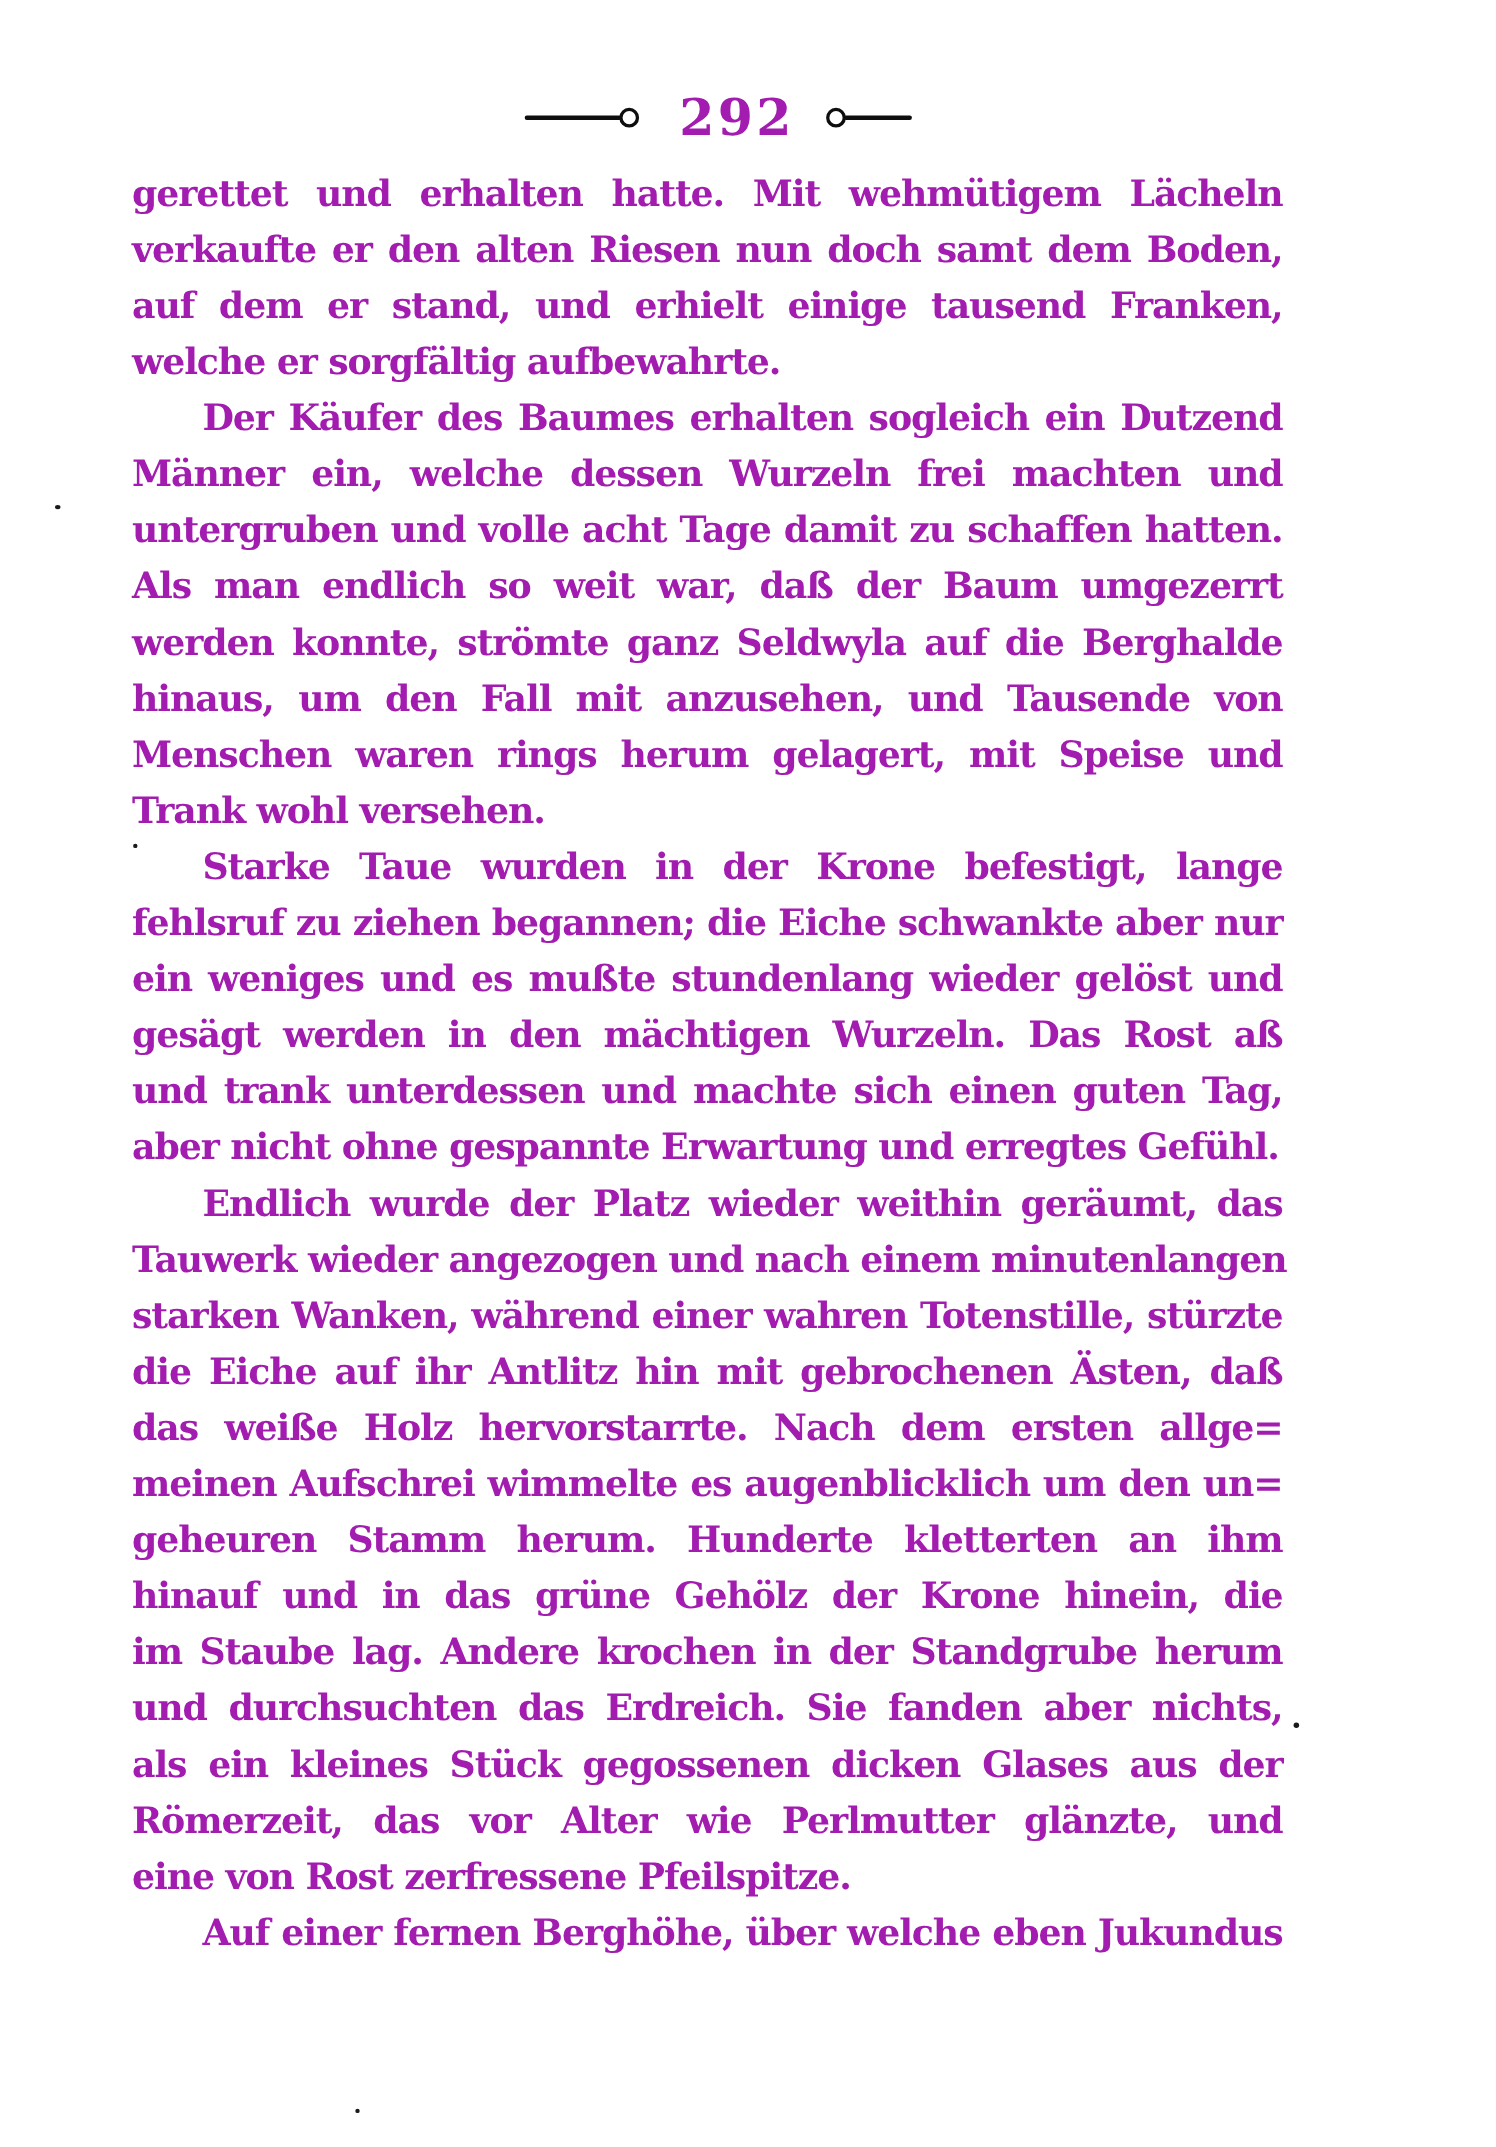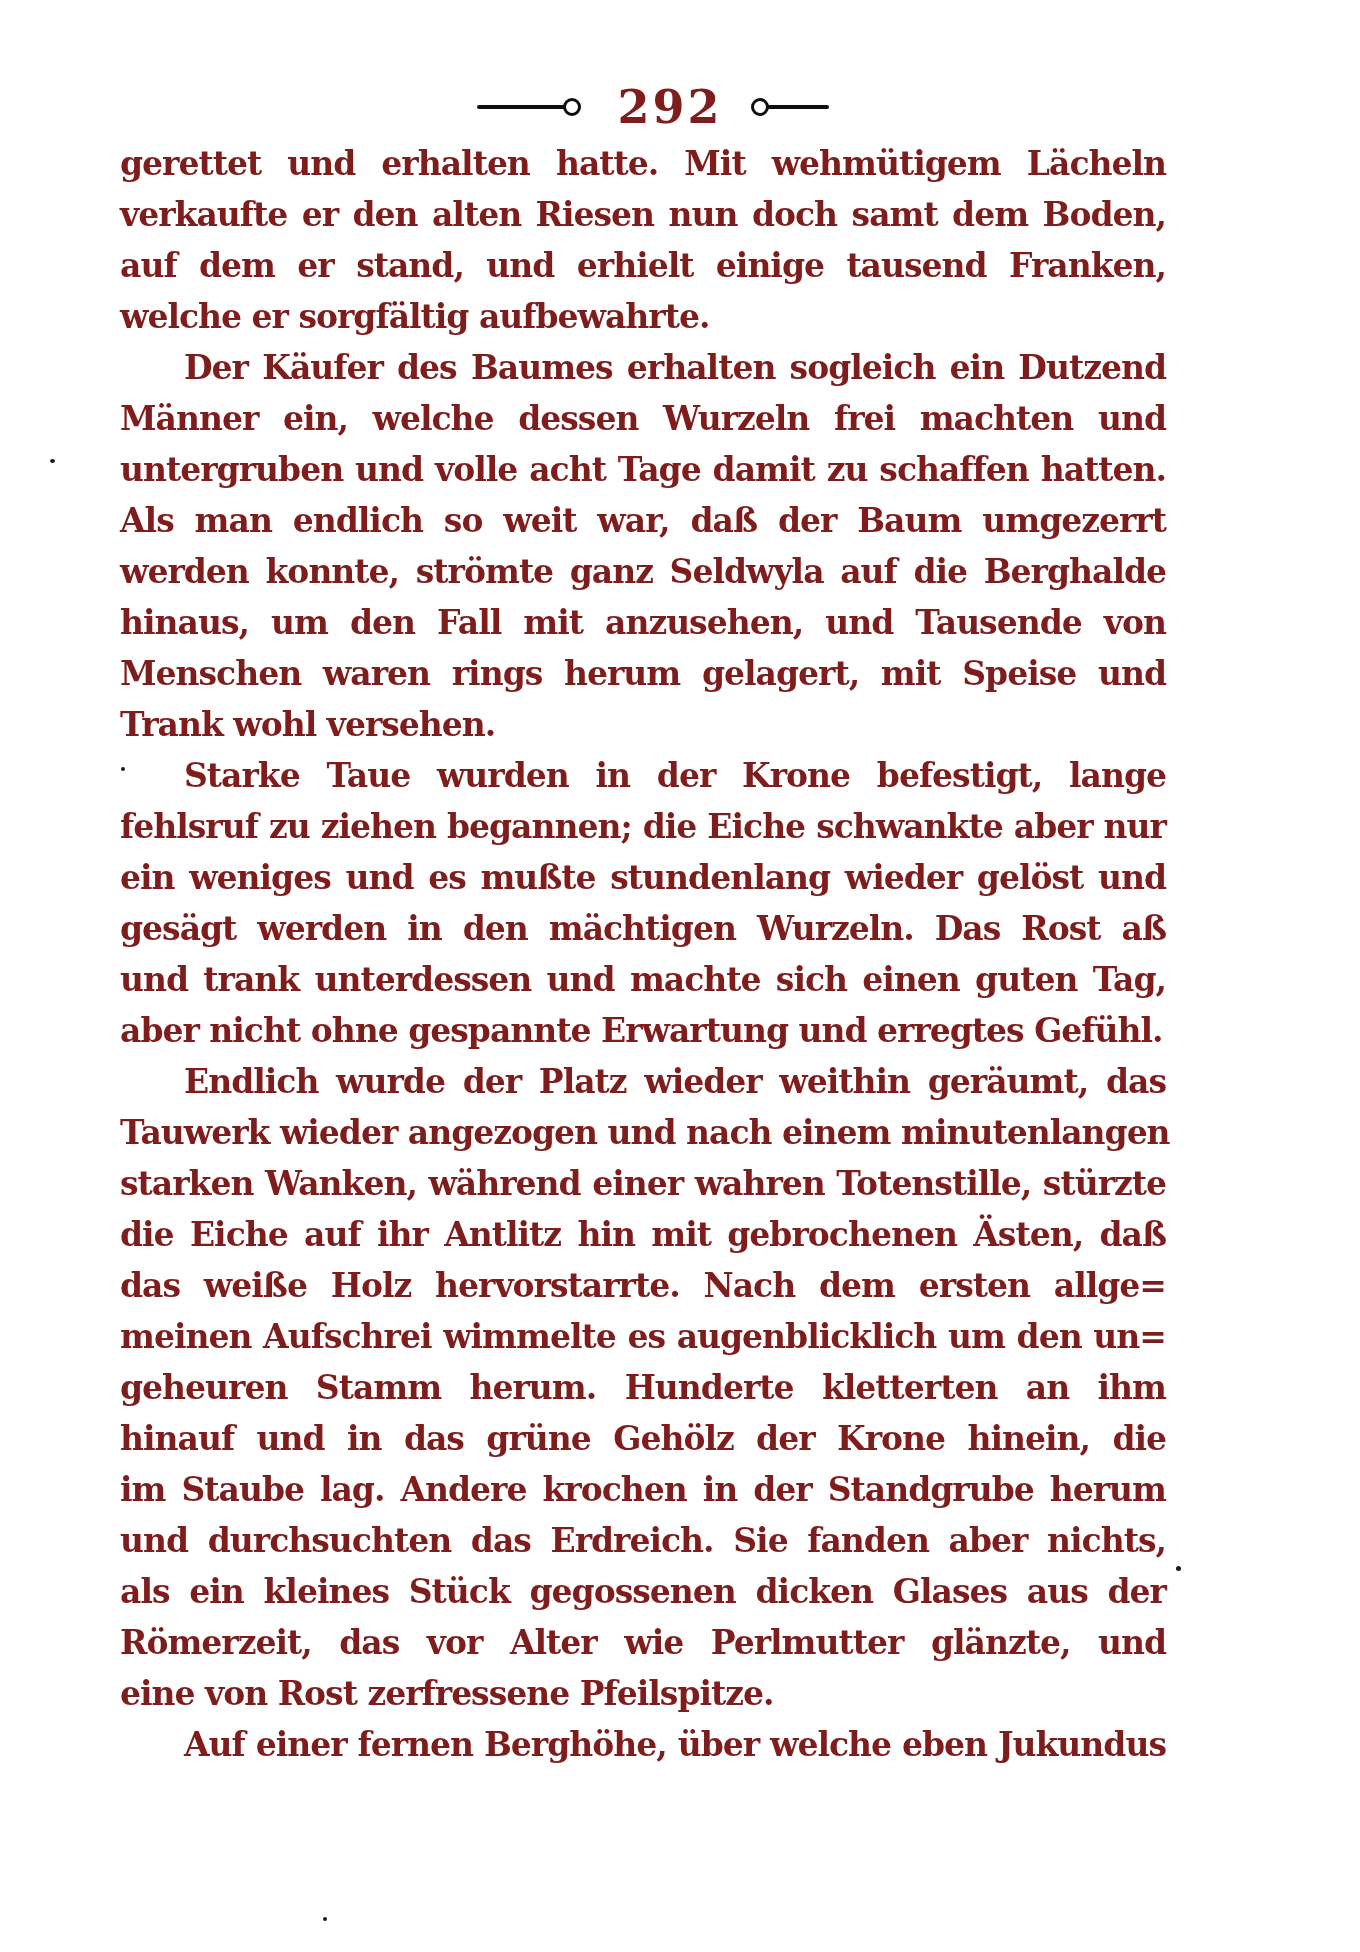--- a/index.html
+++ b/index.html
@@ -8,21 +8,21 @@
     width: 1360px;
     height: 1952px;
     background: #ffffff;
     overflow: hidden;
   }
   .page {
     position: relative;
     width: 1360px;
     height: 1952px;
     background: #ffffff;
-    color: #7f1d1d;
+    color: #a21caf;
     font-family: "DejaVu Serif", serif;
   }
   
   .running-head {
     position: absolute;
     top: 84px;
     left: 0;
     width: 1360px;
     display: flex;
     align-items: center;
@@ -49,21 +49,21 @@
     font-size: 46px;
     font-weight: bold;
     letter-spacing: 3px;
     line-height: 1;
     margin: 0 26px 0 34px;
     font-family: "DejaVu Serif", serif;
   }
   
   .text-block {
     position: absolute;
-    top: 138px;
+    top: 150px;
     left: 120px;
     width: 1046px;
   }
   .line {
     height: 51px;
     line-height: 51px;
     font-size: 33px;
     font-weight: bold;
     letter-spacing: -1px;
     white-space: nowrap;

